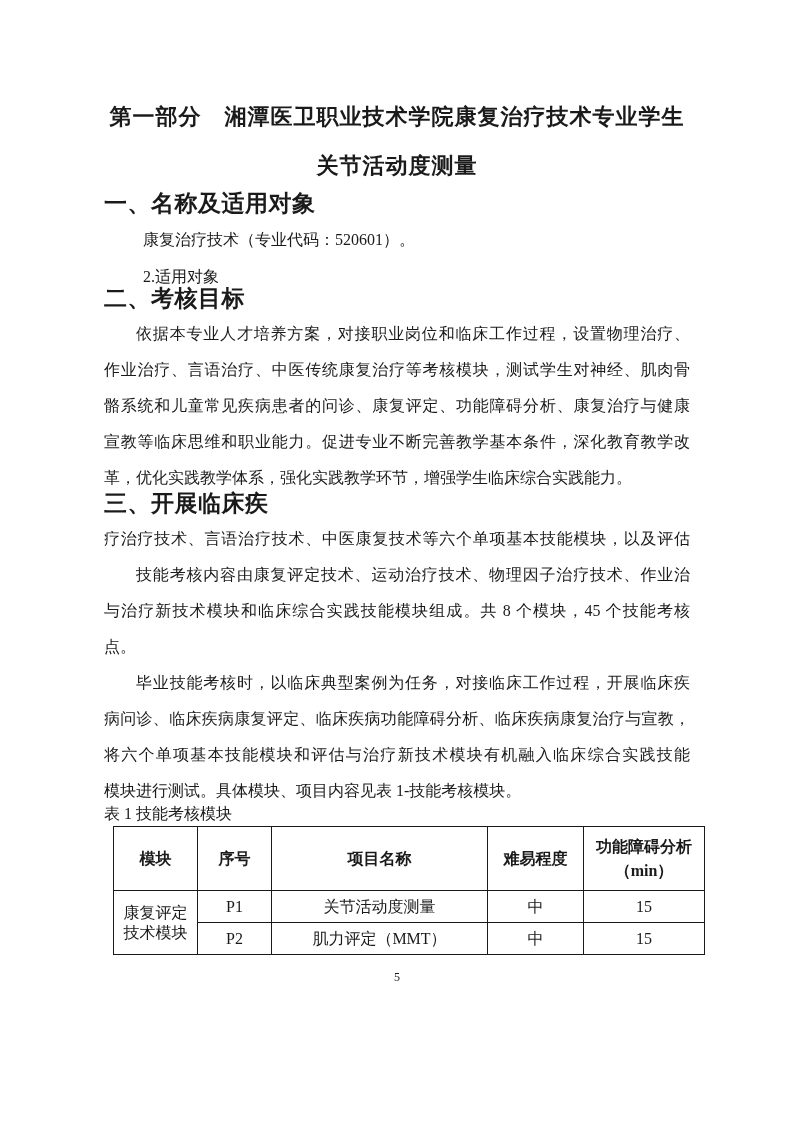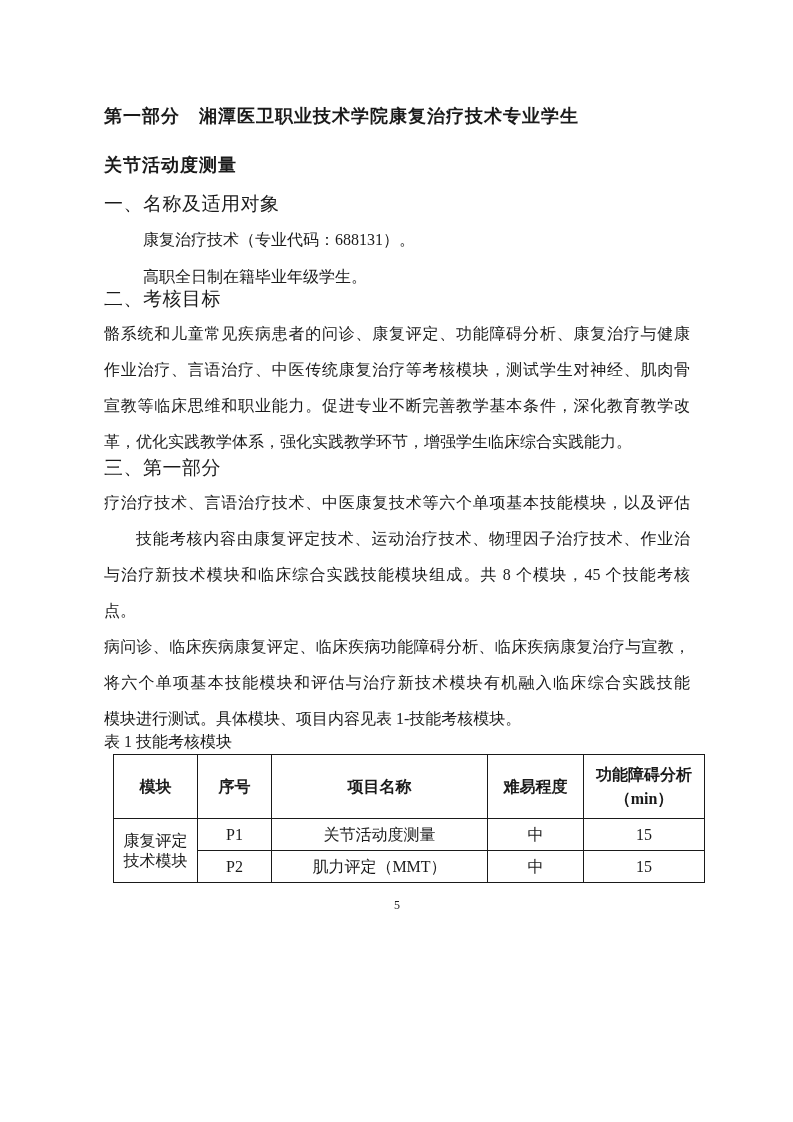--- a/index.html
+++ b/index.html
@@ -16,28 +16,29 @@
     box-sizing: border-box;
     padding: 92px 103px 0 104px;
     color: #1a1a1a;
     font-family: "Liberation Serif", "DejaVu Serif", serif;
     font-size: 16px;
     overflow: hidden;
   }
   .doc-title {
     font-family: "Liberation Sans", "DejaVu Sans", sans-serif;
     font-weight: bold;
-    font-size: 18px;
+    font-size: 22px;
     line-height: 49px;
+    text-align: center;
     letter-spacing: 1px;
   }
   .h2 {
     font-family: "Liberation Sans", "DejaVu Sans", sans-serif;
-    font-weight: normal;
-    font-size: 19px;
+    font-weight: bold;
+    font-size: 23px;
     line-height: 27px;
     margin: 0;
     letter-spacing: 0.5px;
   }
   .h2-2 { margin-top: -10px; }
   .h2-3 { margin-top: -6px; }
   .sec1 {
     margin-top: 4px;
     line-height: 37px;
     padding-left: 39px;
@@ -98,40 +99,42 @@
 
 <div class="page">
 
   <div class="doc-title">
     <div>第一部分　湘潭医卫职业技术学院康复治疗技术专业学生</div>
     <div>关节活动度测量</div>
   </div>
 
   <div class="h2 h2-1">一、名称及适用对象</div>
   <div class="sec1">
-    <div>康复治疗技术（专业代码：688131）。</div>
-    <div>高职全日制在籍毕业年级学生。</div>
+    <div>康复治疗技术（专业代码：520601）。</div>
+    <div>2.适用对象</div>
   </div>
 
   <div class="h2 h2-2">二、考核目标</div>
   <div class="para">
+    <div class="pline first">依据本专业人才培养方案，对接职业岗位和临床工作过程，设置物理治疗、</div>
+    <div class="pline">作业治疗、言语治疗、中医传统康复治疗等考核模块，测试学生对神经、肌肉骨</div>
     <div class="pline">骼系统和儿童常见疾病患者的问诊、康复评定、功能障碍分析、康复治疗与健康</div>
-    <div class="pline">作业治疗、言语治疗、中医传统康复治疗等考核模块，测试学生对神经、肌肉骨</div>
     <div class="pline">宣教等临床思维和职业能力。促进专业不断完善教学基本条件，深化教育教学改</div>
     <div class="pline last">革，优化实践教学体系，强化实践教学环节，增强学生临床综合实践能力。</div>
   </div>
 
-  <div class="h2 h2-3">三、第一部分</div>
+  <div class="h2 h2-3">三、开展临床疾</div>
   <div class="para p3a">
     <div class="pline">疗治疗技术、言语治疗技术、中医康复技术等六个单项基本技能模块，以及评估</div>
     <div class="pline first">技能考核内容由康复评定技术、运动治疗技术、物理因子治疗技术、作业治</div>
     <div class="pline">与治疗新技术模块和临床综合实践技能模块组成。共 8 个模块，45 个技能考核</div>
     <div class="pline last">点。</div>
   </div>
   <div class="para p3b">
+    <div class="pline first">毕业技能考核时，以临床典型案例为任务，对接临床工作过程，开展临床疾</div>
     <div class="pline">病问诊、临床疾病康复评定、临床疾病功能障碍分析、临床疾病康复治疗与宣教，</div>
     <div class="pline">将六个单项基本技能模块和评估与治疗新技术模块有机融入临床综合实践技能</div>
     <div class="pline last">模块进行测试。具体模块、项目内容见表 1-技能考核模块。</div>
   </div>
 
   <div class="table-caption">表 1 技能考核模块</div>
 
   <table class="skills">
     <colgroup>
       <col style="width:84px">

